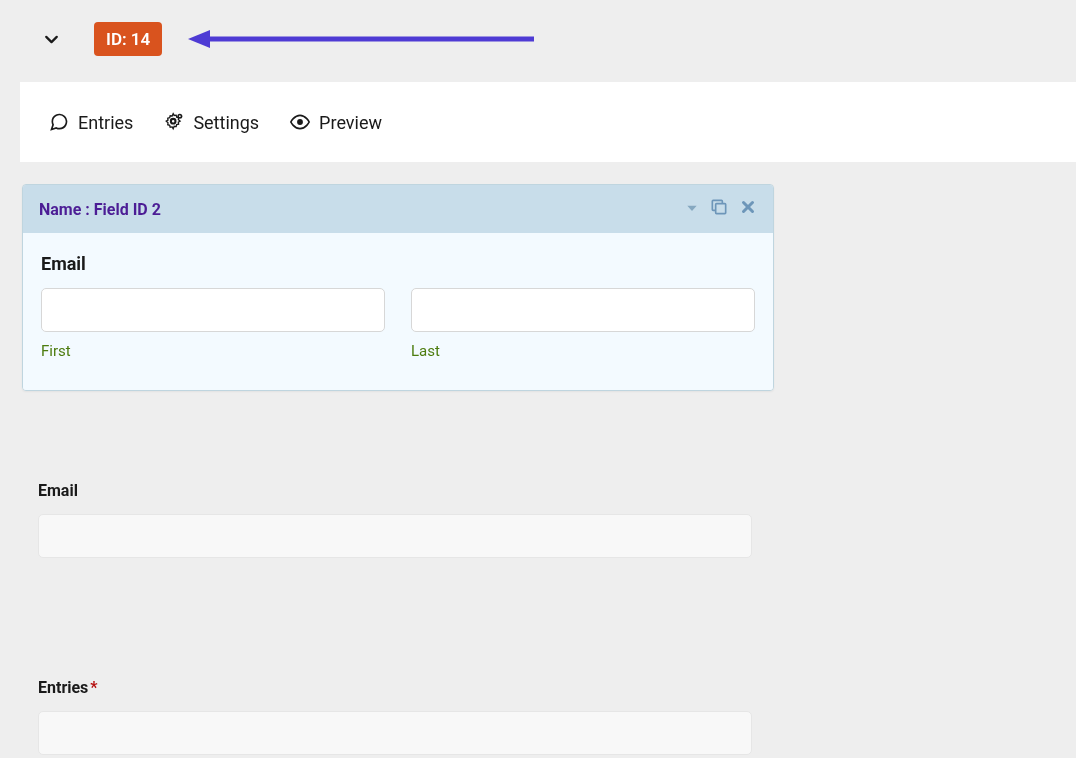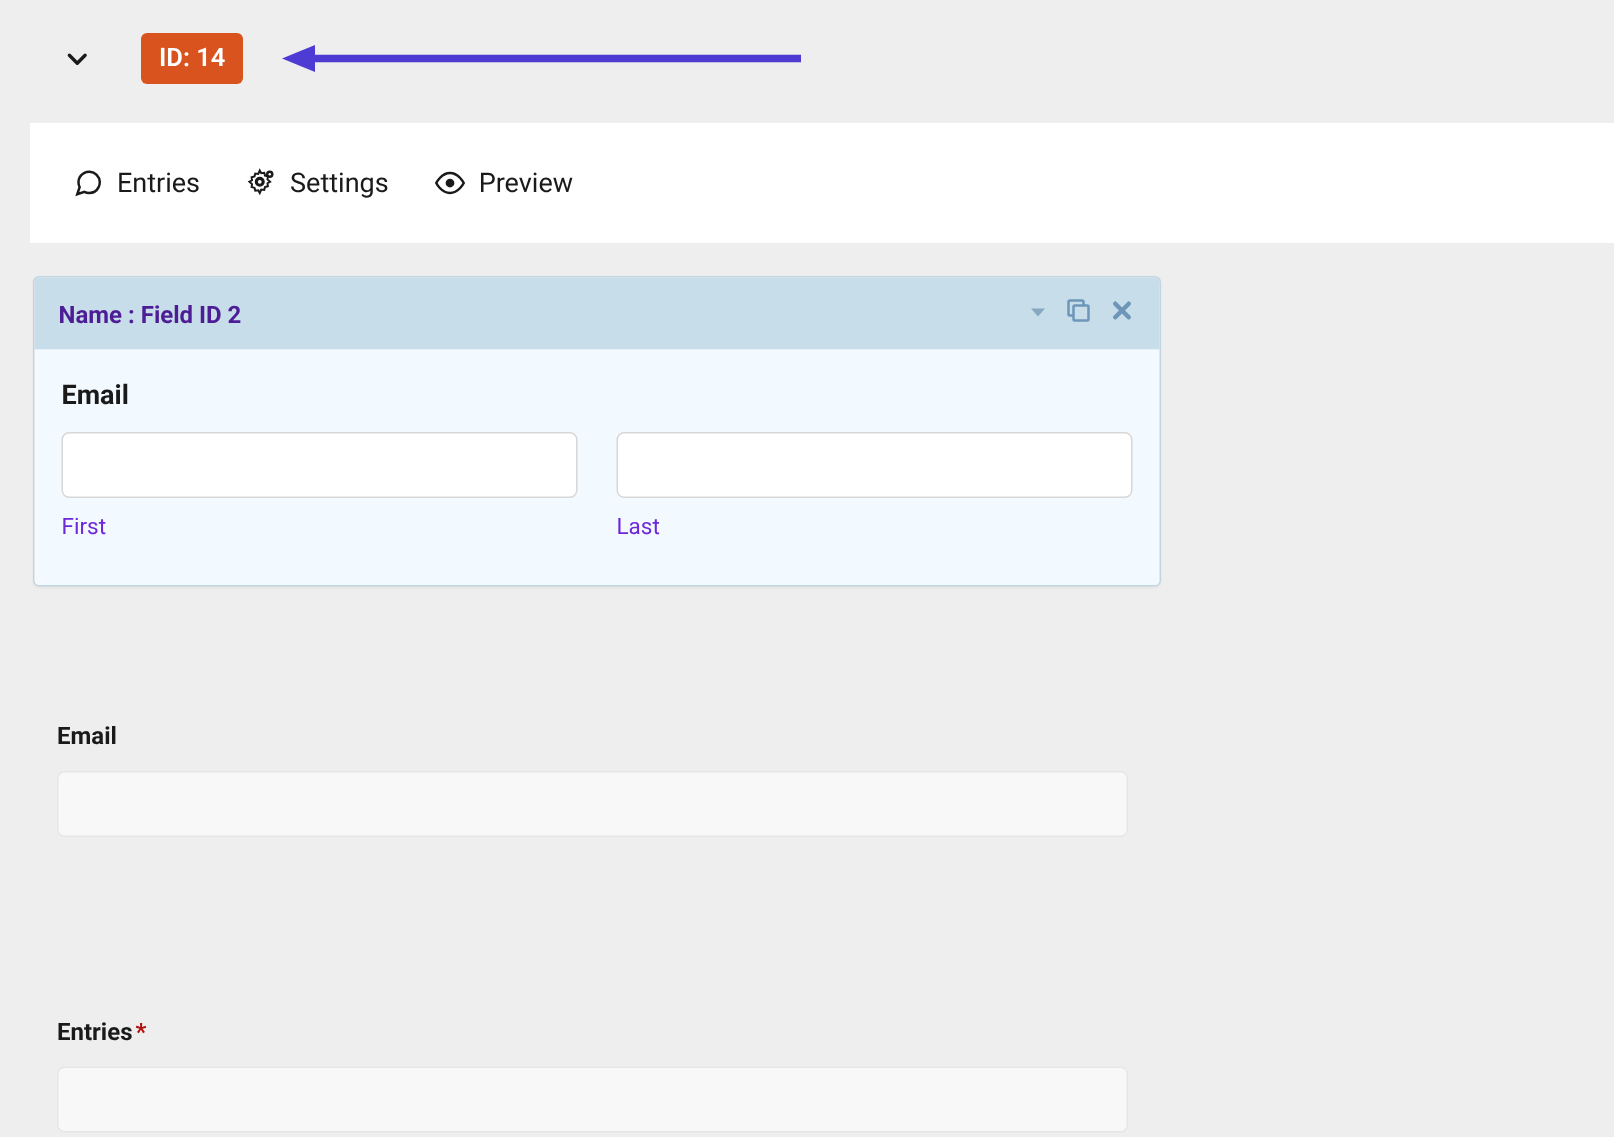--- a/index.html
+++ b/index.html
@@ -132,21 +132,21 @@
       height: 44px;
       border: 1px solid #d7d7d7;
       border-radius: 5px;
       background: #fff;
       font-size: 15px;
       padding: 0 10px;
     }
     .sub-label {
       margin-top: 10px;
       font-size: 15px;
-      color: #6d28d9;
+      color: #4d7c0f;
     }
     .plain-field {
       margin: 90px 0 0 38px;
       width: 714px;
     }
     .plain-field-label {
       font-size: 16px;
       font-weight: 700;
       color: #1a1a1a;
       margin-bottom: 14px;

